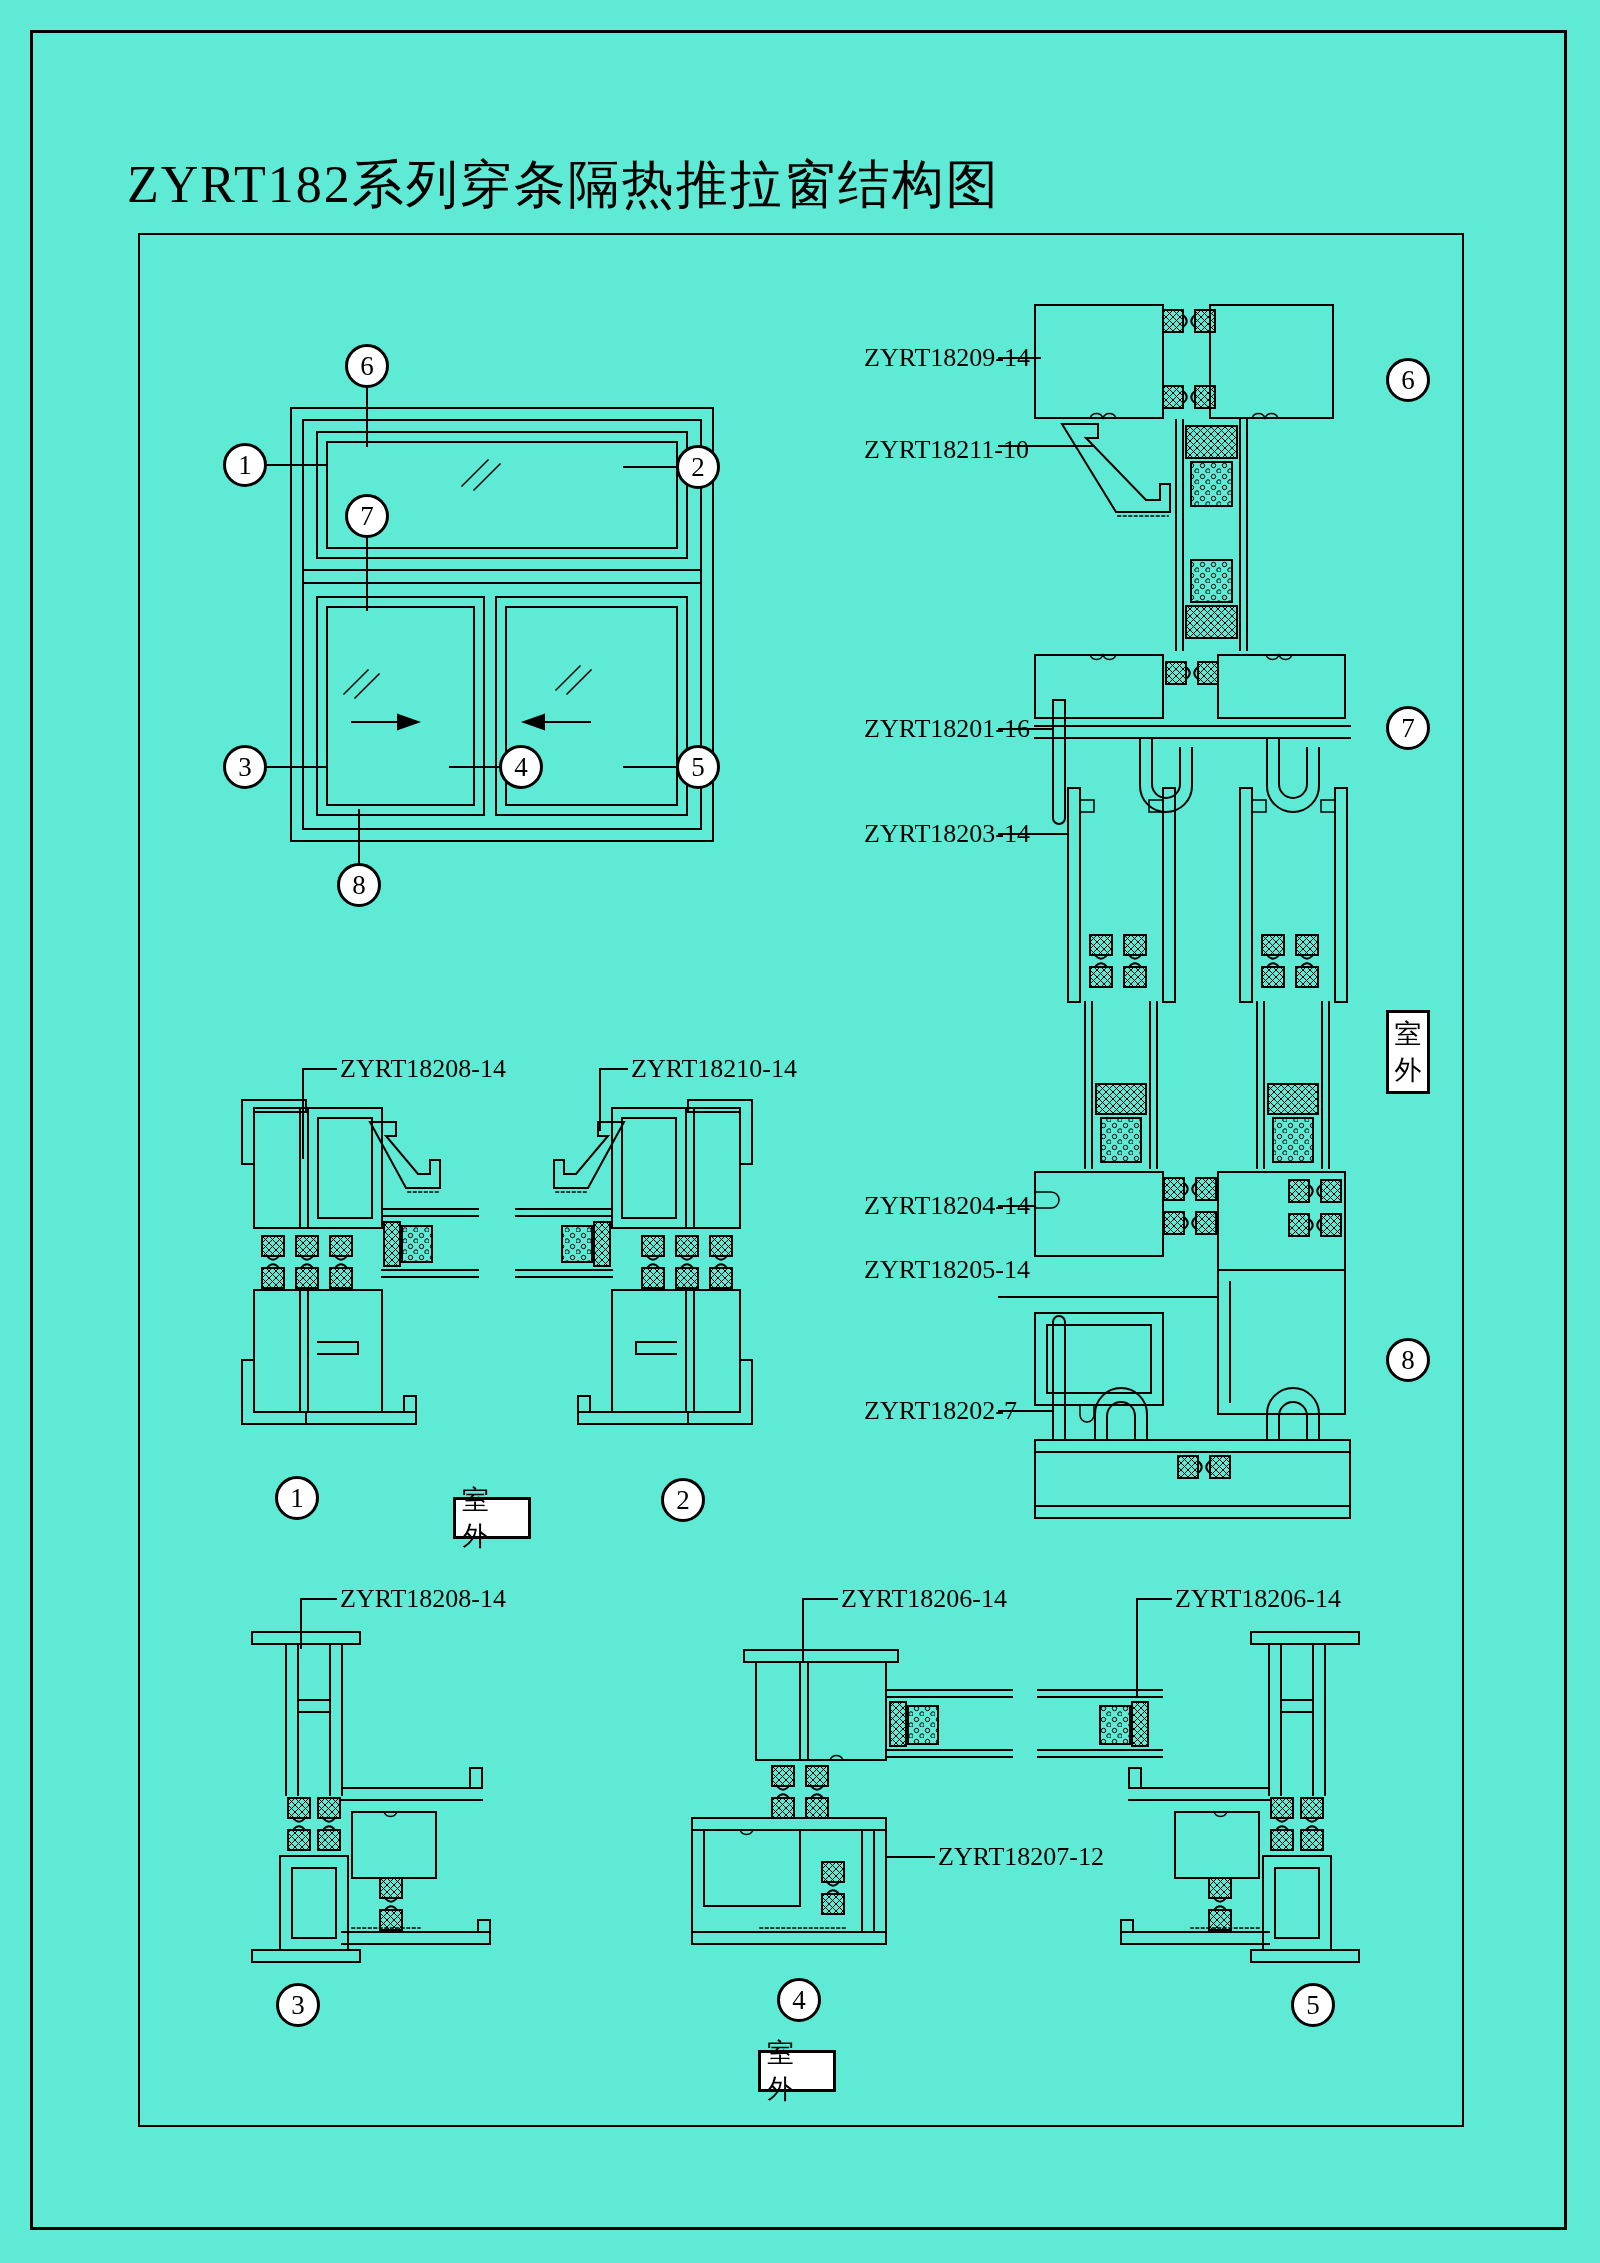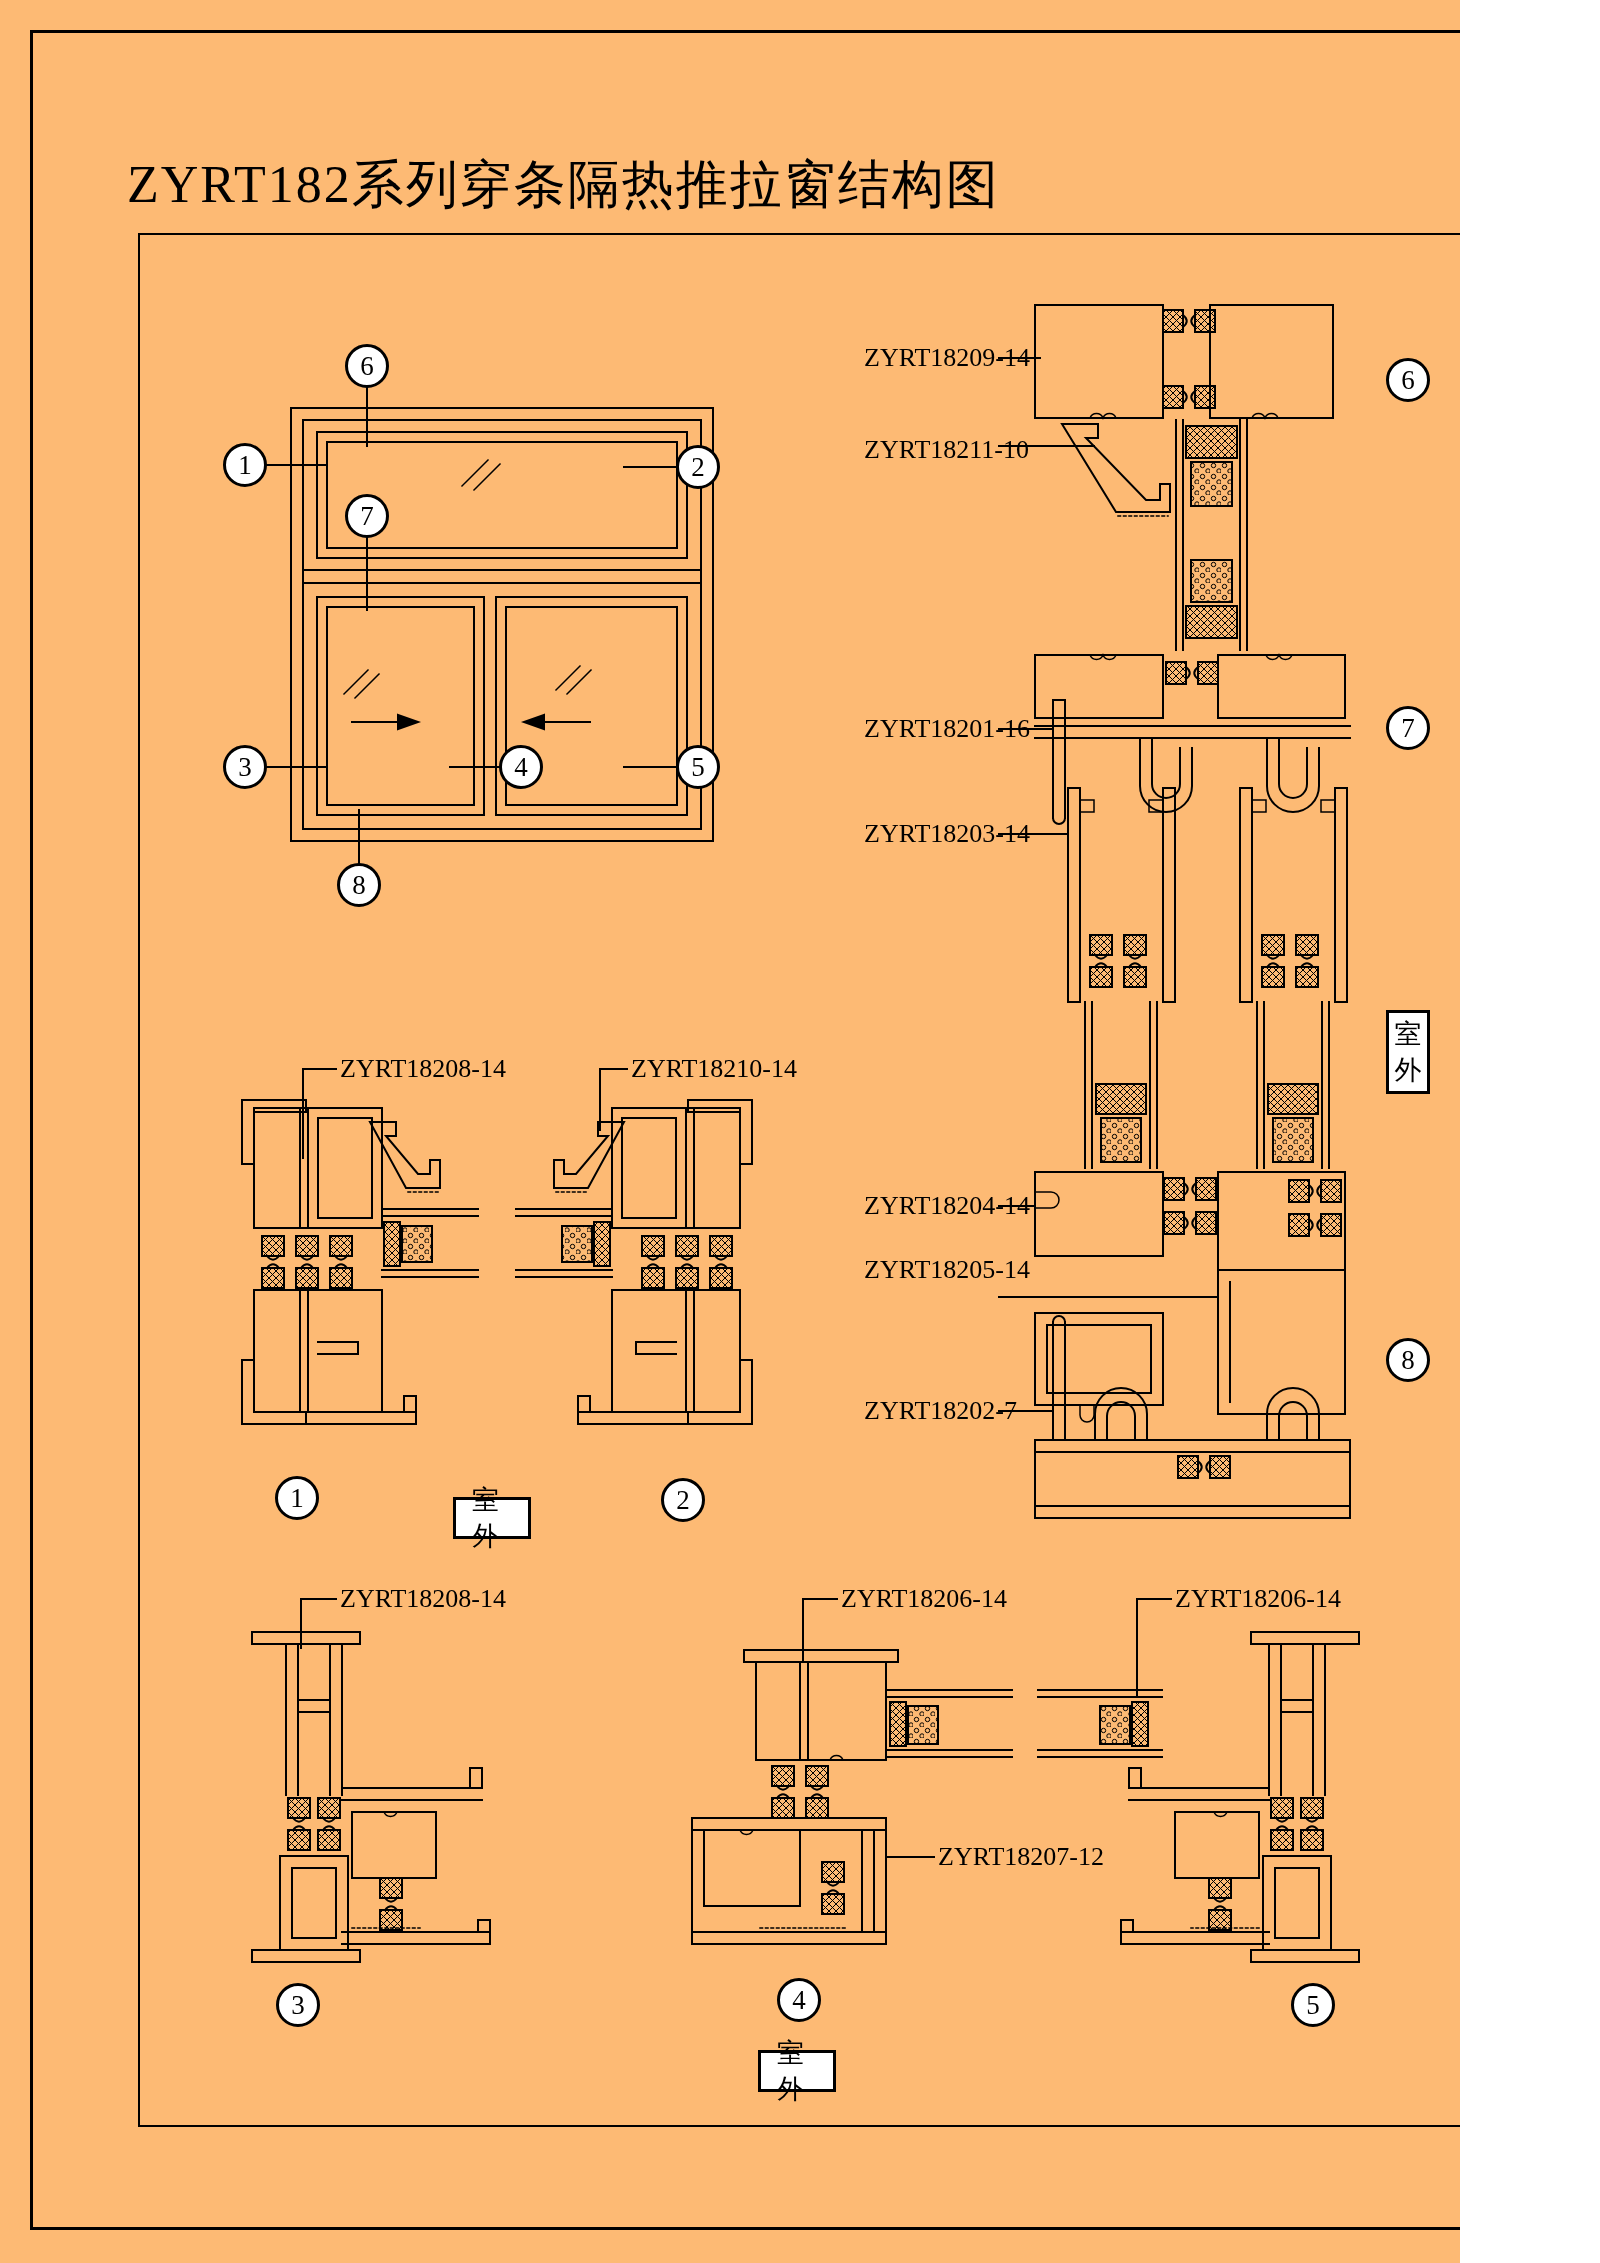--- a/index.html
+++ b/index.html
@@ -1,29 +1,29 @@
 <!DOCTYPE html>
 <html><head>
 <meta charset="utf-8">
 <style>
   html,body{margin:0;padding:0;background:#ffffff;}
-  .page{position:relative;width:1460px;height:2263px;background:#fdba74;overflow:hidden;
+  .page{position:relative;width:1600px;height:2263px;background:#5eead4;overflow:hidden;
         font-family:"Liberation Serif","DejaVu Serif",serif;color:#000;}
   .page-border{position:absolute;left:30px;top:30px;width:1537px;height:2200px;
         border:3px solid #000;box-sizing:border-box;}
   .content-frame{position:absolute;left:138px;top:233px;width:1326px;height:1894px;
         border:2px solid #000;box-sizing:border-box;}
   .title{position:absolute;left:127px;top:150px;font-size:52px;letter-spacing:2px;white-space:nowrap;}
   .drawing{position:absolute;left:0;top:0;width:1600px;height:2263px;}
   .plabel{position:absolute;font-size:26px;white-space:nowrap;line-height:26px;}
   .callout{position:absolute;width:44px;height:44px;border:3px solid #000;border-radius:50%;
         box-sizing:border-box;text-align:center;line-height:38px;font-size:27px;background:#fff;}
   .outdoor-box{position:absolute;border:3px solid #000;box-sizing:border-box;background:#fff;
         display:flex;align-items:center;justify-content:center;font-size:27px;}
-  .outdoor-box.h{width:78px;height:42px;letter-spacing:8px;padding-left:16px;}
+  .outdoor-box.h{width:78px;height:42px;letter-spacing:8px;padding-left:6px;}
   .outdoor-box.v{width:44px;height:84px;flex-direction:column;line-height:36px;letter-spacing:0;}
 </style>
 </head>
 <body>
 
 <div class="page">
   <div class="page-border"></div>
   <div class="title">ZYRT182系列穿条隔热推拉窗结构图</div>
   <div class="content-frame"></div>
 

